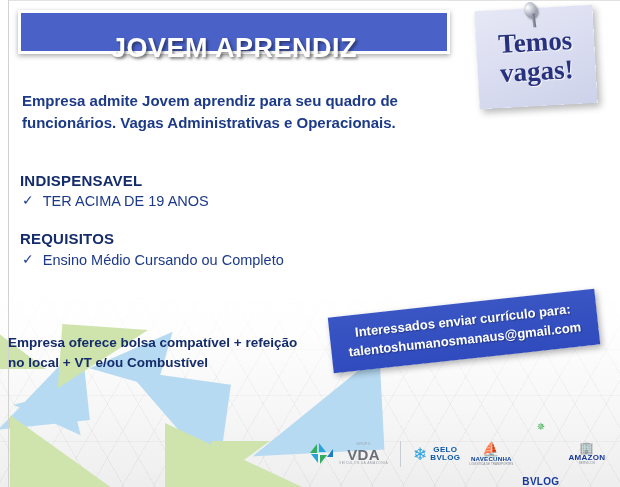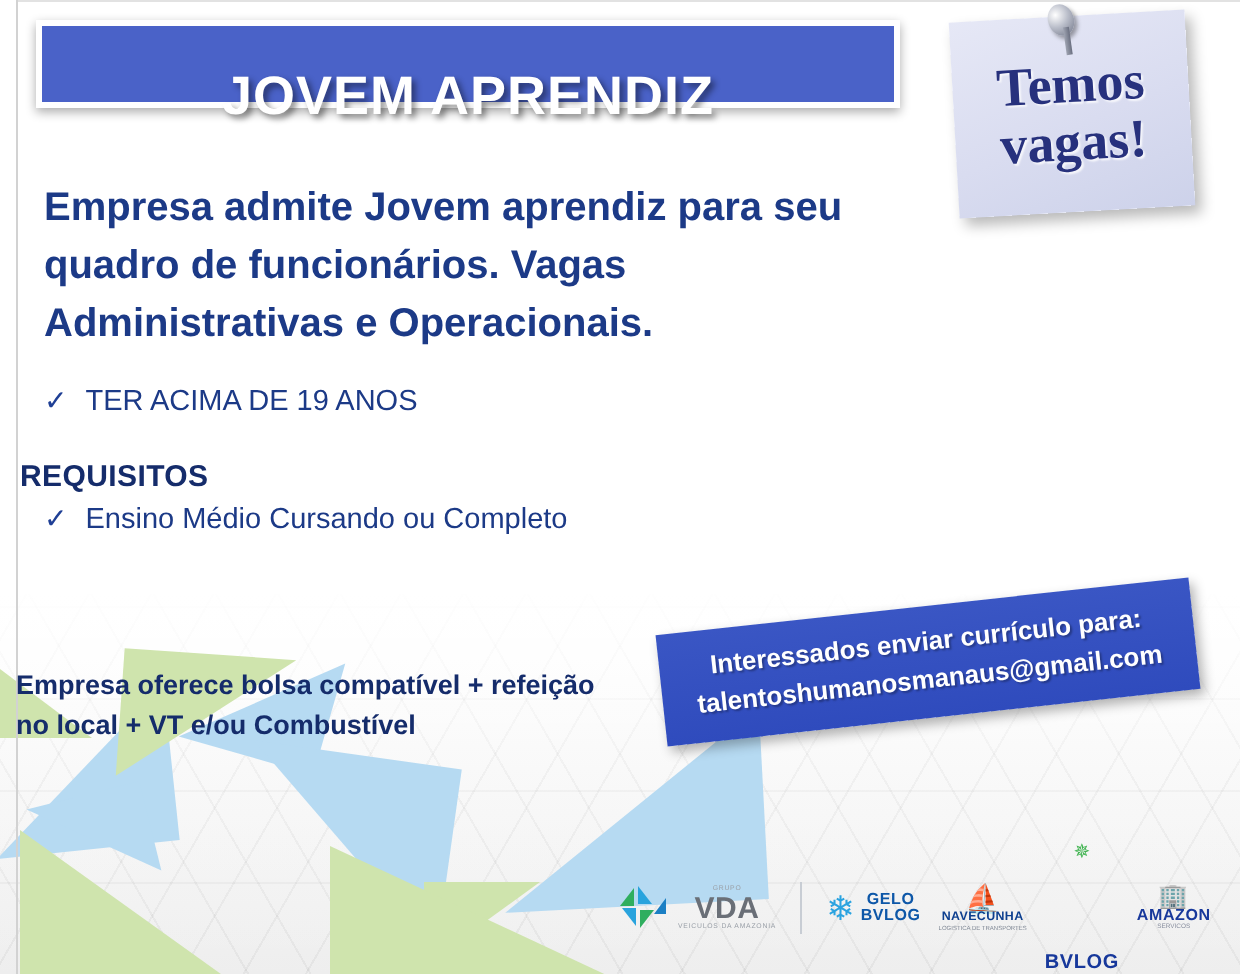--- a/index.html
+++ b/index.html
@@ -84,27 +84,27 @@
     box-shadow:1px 2px 2px rgba(0,0,0,.35);z-index:4;
   }
   .pin::after{
     content:"";position:absolute;left:5px;top:12px;width:3px;height:14px;
     background:linear-gradient(90deg,#9fa4b2,#6a6f80);transform:rotate(10deg);
   }
 
   
   .intro{
     position:absolute;left:22px;top:90px;width:430px;
-    color:#1c3a87;font-weight:bold;font-size:20px;line-height:1.45;
+    color:#1c3a87;font-weight:bold;font-size:15px;line-height:1.45;
   }
   .sechead{
     position:absolute;color:#152c6b;font-weight:bold;font-size:15px;letter-spacing:.2px;
   }
   .h-indisp{left:20px;top:172px;}
-  .h-req{left:10px;top:230px;}
+  .h-req{left:20px;top:230px;}
   .bullet{
     position:absolute;display:flex;align-items:flex-start;gap:9px;
     color:#1c3a87;font-size:14.5px;
   }
   .b1{left:22px;top:193px;}
   .b2{left:22px;top:252px;}
   .check{color:#1f3f95;font-size:14px;line-height:1.1;}
 
   .offer{
     position:absolute;left:8px;top:333px;width:300px;
@@ -182,20 +182,21 @@
   <div class="pin"></div>
   <div class="note">
     <div class="note-text">
       <div class="l1">Temos</div>
       <div class="l2">vagas!</div>
     </div>
   </div>
 
   <div class="intro">Empresa admite Jovem aprendiz para seu quadro de funcionários.  Vagas Administrativas e Operacionais.</div>
 
+  <div class="sechead h-indisp">INDISPENSAVEL</div>
   <div class="bullet b1">
     <span class="check">✓</span>
     <span>TER ACIMA DE 19 ANOS</span>
   </div>
 
   <div class="sechead h-req">REQUISITOS</div>
   <div class="bullet b2">
     <span class="check">✓</span>
     <span>Ensino Médio Cursando ou Completo</span>
   </div>

